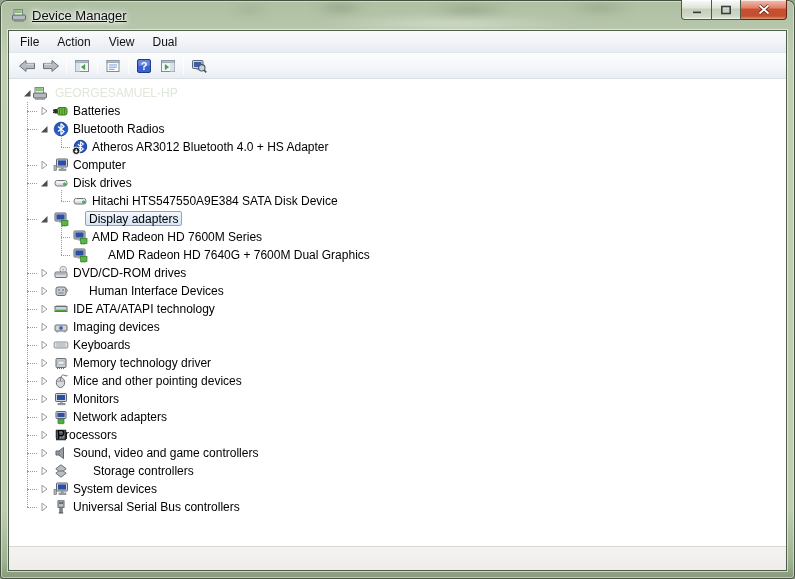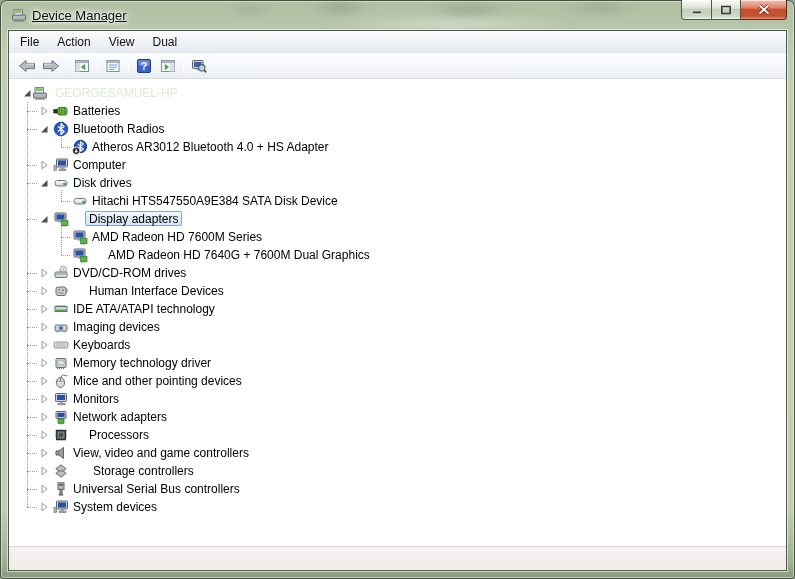--- a/index.html
+++ b/index.html
@@ -404,67 +404,67 @@
         </div>
         <div class="tree-row">
           <span class="expander" style="left: 29px;"><svg width="12" height="12" viewBox="0 0 12 12" xmlns="http://www.w3.org/2000/svg">
               <path d="M4 2.2 L9 6 L4 9.8 Z" fill="#fff" stroke="#9a9a9a"></path>
             </svg></span>
           <span class="node-icon" style="left: 44px;"><svg width="16" height="16" viewBox="0 0 16 16" xmlns="http://www.w3.org/2000/svg">
               <path d="M4 2 v2 M6 2 v2 M8 2 v2 M10 2 v2 M12 2 v2 M4 12 v2 M6 12 v2 M8 12 v2 M10 12 v2 M12 12 v2 M2 4 h2 M2 6 h2 M2 8 h2 M2 10 h2 M12 4 h2 M12 6 h2 M12 8 h2 M12 10 h2" stroke="#7d8288" stroke-width=".9"></path>
               <rect x="3.5" y="3.5" width="9" height="9" fill="#4a4f55" stroke="#2d3136"></rect>
               <rect x="5.2" y="5.2" width="5.6" height="5.6" fill="none" stroke="#aeb3b8" stroke-dasharray="1.3 1"></rect>
             </svg></span>
-          <span class="node-label" style="left: 76px;">Processors</span>
+          <span class="node-label" style="left: 44px;">Processors</span>
         </div>
         <div class="tree-row">
           <span class="expander" style="left: 29px;"><svg width="12" height="12" viewBox="0 0 12 12" xmlns="http://www.w3.org/2000/svg">
               <path d="M4 2.2 L9 6 L4 9.8 Z" fill="#fff" stroke="#9a9a9a"></path>
             </svg></span>
           <span class="node-icon" style="left: 44px;"><svg width="16" height="16" viewBox="0 0 16 16" xmlns="http://www.w3.org/2000/svg">
               <path d="M3 6 H6 L10.5 2.4 V13.6 L6 10 H3 Z" fill="#9aa0a6" stroke="#5e6369"></path>
               <path d="M6 6 V10" stroke="#5e6369" stroke-width=".6"></path>
             </svg></span>
-          <span class="node-label" style="left: 60px;">View, video and game controllers</span>
+          <span class="node-label" style="left: 60px;">Sound, video and game controllers</span>
         </div>
         <div class="tree-row">
           <span class="expander" style="left: 29px;"><svg width="12" height="12" viewBox="0 0 12 12" xmlns="http://www.w3.org/2000/svg">
               <path d="M4 2.2 L9 6 L4 9.8 Z" fill="#fff" stroke="#9a9a9a"></path>
             </svg></span>
           <span class="node-icon" style="left: 44px;"><svg width="16" height="16" viewBox="0 0 16 16" xmlns="http://www.w3.org/2000/svg">
               <path d="M8 1.8 L13.2 5.8 L10.2 8 L13.2 10.2 L8 14.2 L2.8 10.2 L5.8 8 L2.8 5.8 Z" fill="#b9bec3" stroke="#6a6f75"></path>
               <path d="M5.8 8 H10.2" stroke="#6a6f75" stroke-width="1"></path>
             </svg></span>
           <span class="node-label" style="left: 44px; margin-left: 36px;">Storage controllers</span>
+        </div>
+        <div class="tree-row">
+          <span class="expander" style="left: 29px;"><svg width="12" height="12" viewBox="0 0 12 12" xmlns="http://www.w3.org/2000/svg">
+              <path d="M4 2.2 L9 6 L4 9.8 Z" fill="#fff" stroke="#9a9a9a"></path>
+            </svg></span>
+          <span class="node-icon" style="left: 44px;"><svg width="16" height="16" viewBox="0 0 16 16" xmlns="http://www.w3.org/2000/svg">
+              <rect x="3.5" y="2" width="11" height="8" rx=".8" fill="#cfd4da" stroke="#5e6369"></rect>
+              <rect x="5" y="3.4" width="8" height="5.2" fill="#2a4fa3"></rect>
+              <rect x="8" y="10" width="2.6" height="2" fill="#9aa0a6"></rect>
+              <rect x="6" y="12" width="7" height="1.6" fill="#b0b5ba" stroke="#6a6f75" stroke-width=".6"></rect>
+              <rect x="1" y="8.5" width="2.6" height="5" fill="#b0b5ba" stroke="#666" stroke-width=".6"></rect>
+            </svg></span>
+          <span class="node-label" style="left: 60px;">System devices</span>
         </div>
         <div class="tree-row">
           <span class="expander" style="left: 29px;"><svg width="12" height="12" viewBox="0 0 12 12" xmlns="http://www.w3.org/2000/svg">
               <path d="M4 2.2 L9 6 L4 9.8 Z" fill="#fff" stroke="#9a9a9a"></path>
             </svg></span>
           <span class="node-icon" style="left: 44px;"><svg width="16" height="16" viewBox="0 0 16 16" xmlns="http://www.w3.org/2000/svg">
               <rect x="5" y="1.8" width="6" height="6.5" fill="#b9bec3" stroke="#5e6369"></rect>
               <rect x="6.3" y="3" width="1.4" height="2" fill="#4a4f55"></rect>
               <rect x="8.4" y="3" width="1.4" height="2" fill="#4a4f55"></rect>
               <rect x="6.6" y="8.3" width="2.8" height="5" fill="#7d8288" stroke="#5e6369" stroke-width=".5"></rect>
               <rect x="5.8" y="13.3" width="4.4" height="1.2" fill="#4a4f55"></rect>
             </svg></span>
           <span class="node-label" style="left: 60px;">Universal Serial Bus controllers</span>
-        </div>
-        <div class="tree-row">
-          <span class="expander" style="left: 29px;"><svg width="12" height="12" viewBox="0 0 12 12" xmlns="http://www.w3.org/2000/svg">
-              <path d="M4 2.2 L9 6 L4 9.8 Z" fill="#fff" stroke="#9a9a9a"></path>
-            </svg></span>
-          <span class="node-icon" style="left: 44px;"><svg width="16" height="16" viewBox="0 0 16 16" xmlns="http://www.w3.org/2000/svg">
-              <rect x="3.5" y="2" width="11" height="8" rx=".8" fill="#cfd4da" stroke="#5e6369"></rect>
-              <rect x="5" y="3.4" width="8" height="5.2" fill="#2a4fa3"></rect>
-              <rect x="8" y="10" width="2.6" height="2" fill="#9aa0a6"></rect>
-              <rect x="6" y="12" width="7" height="1.6" fill="#b0b5ba" stroke="#6a6f75" stroke-width=".6"></rect>
-              <rect x="1" y="8.5" width="2.6" height="5" fill="#b0b5ba" stroke="#666" stroke-width=".6"></rect>
-            </svg></span>
-          <span class="node-label" style="left: 60px;">System devices</span>
         </div>
         <div class="conn-v" style="left: 18px; top: 23px; height: 405px;"></div>
         <div class="conn-h" style="left: 18px; top: 32px; width: 10px;"></div>
         <div class="conn-h" style="left: 18px; top: 50px; width: 10px;"></div>
         <div class="conn-h" style="left: 18px; top: 86px; width: 10px;"></div>
         <div class="conn-h" style="left: 18px; top: 104px; width: 10px;"></div>
         <div class="conn-h" style="left: 18px; top: 140px; width: 10px;"></div>
         <div class="conn-h" style="left: 18px; top: 194px; width: 10px;"></div>
         <div class="conn-h" style="left: 18px; top: 212px; width: 10px;"></div>
         <div class="conn-h" style="left: 18px; top: 230px; width: 10px;"></div>

